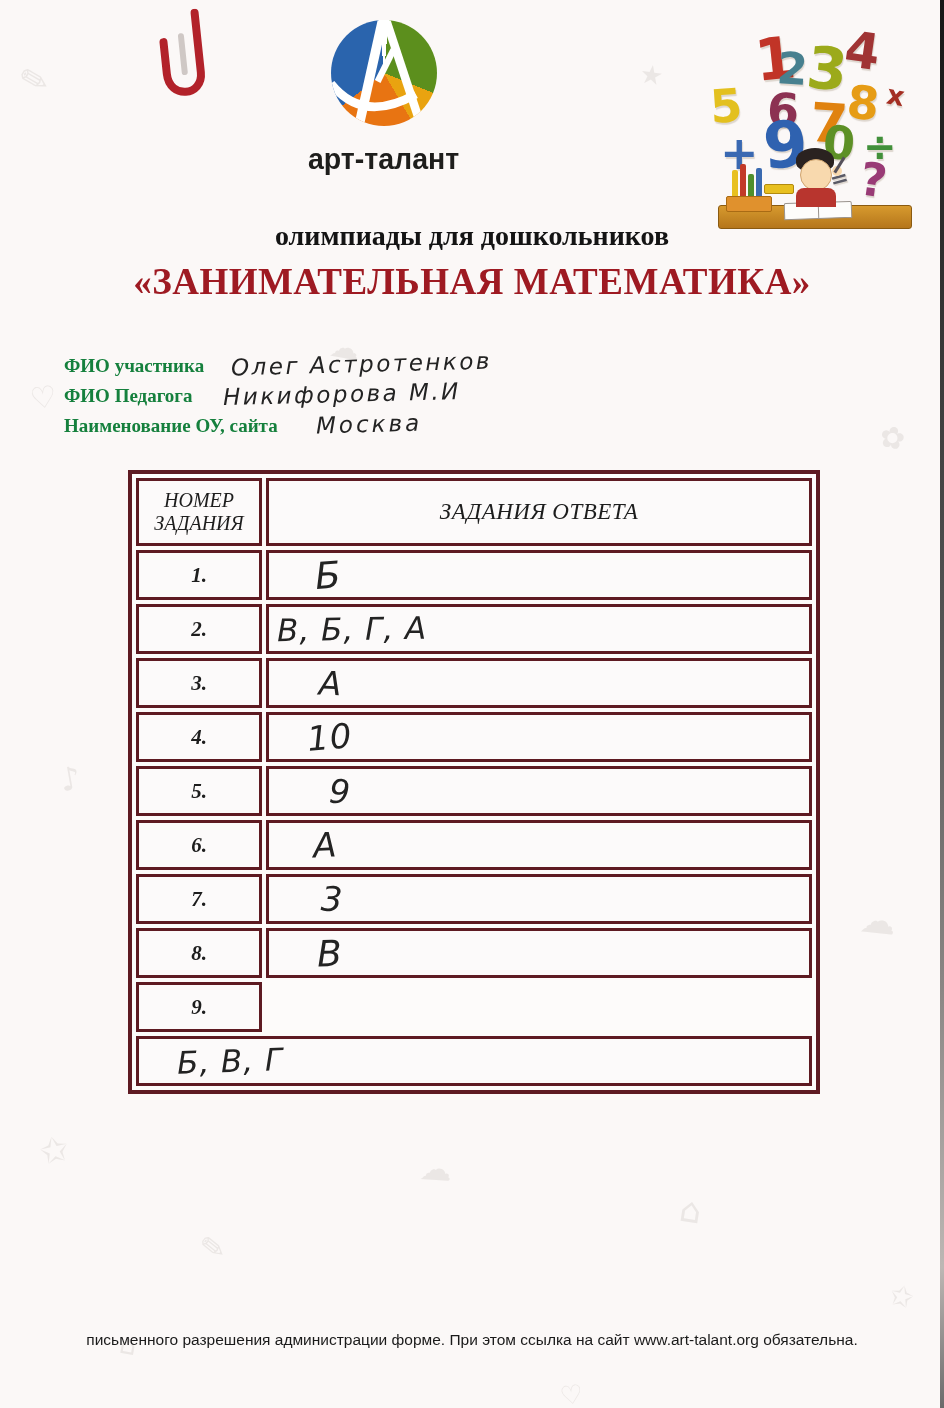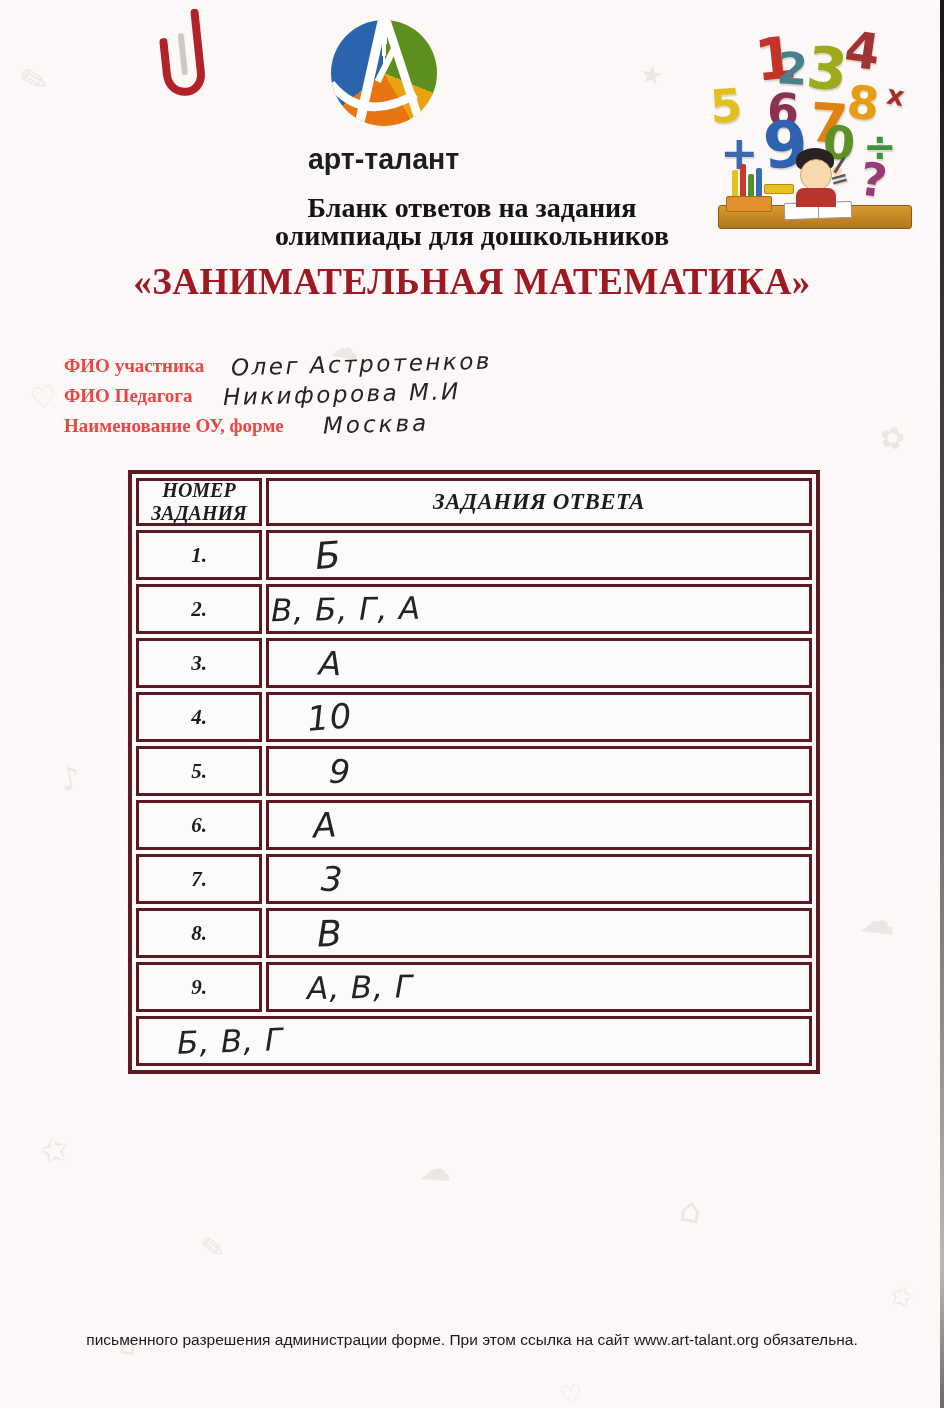--- a/index.html
+++ b/index.html
@@ -84,43 +84,43 @@
 
   
   .subtitle{position:absolute;left:0;width:944px;text-align:center;font-weight:700;font-size:28px;color:#141414;}
   .sub1{top:192px;} .sub2{top:220px;}
   .main-title{position:absolute;left:0;top:260px;width:944px;text-align:center;
     font-weight:700;font-size:37px;color:#9e1a22;letter-spacing:0.5px;}
 
   
   .form{position:absolute;left:64px;top:350px;font-size:19px;line-height:28px;}
   .frow{white-space:nowrap;}
-  .flabel{font-weight:700;color:#ef4444;}
+  .flabel{font-weight:700;color:#15803d;}
   .hw{font-family:"DejaVu Sans",sans-serif;font-style:italic;color:#232323;}
   .fval{font-size:23px;letter-spacing:2.5px;margin-left:22px;display:inline-block;transform:rotate(-1.5deg);}
   .fval2{margin-left:26px;}
   .fval3{margin-left:34px;letter-spacing:3px;}
 
   
   .answers-table{position:absolute;left:128px;top:470px;width:692px;box-sizing:border-box;
     border:4px solid #5e1a22;background:#fdfbfa;padding:4px;}
   .trow{display:flex;gap:4px;margin-bottom:4px;}
   .trow:last-child{margin-bottom:0;}
   .cell{border:3px solid #5e1a22;background:#fcfafa;box-sizing:border-box;}
   .c1{width:126px;display:flex;align-items:center;justify-content:center;text-align:center;}
   .c2{flex:1;display:flex;align-items:center;}
-  .th{height:48px;font-weight:700;font-style:italic;}
+  .th{height:68px;font-weight:400;font-style:italic;}
   .th1{font-size:20px;line-height:1.15;padding:0 6px;}
   .th2{justify-content:center;font-size:23px;letter-spacing:0.5px;}
   .dr .cell{height:50px;}
   .num{font-weight:700;font-style:italic;font-size:21px;}
   .ans{padding-left:38px;}
   .ans .hw{font-size:31px;letter-spacing:1px;}
   .r1 .ans{padding-left:46px;} .r1 .hw{font-size:37px;transform:rotate(-4deg);}
-  .r2 .ans{padding-left:2px;} .r2 .hw{transform:rotate(-1deg);}
+  .r2 .ans{padding-left:8px;} .r2 .hw{transform:rotate(-1deg);}
   .r3 .ans{padding-left:50px;} .r3 .hw{font-size:33px;transform:rotate(2deg);}
   .r4 .hw{font-size:34px;transform:rotate(-5deg);}
   .r5 .ans{padding-left:60px;} .r5 .hw{font-size:33px;transform:rotate(3deg);}
   .r6 .ans{padding-left:44px;} .r6 .hw{font-size:34px;transform:rotate(-3deg);}
   .r7 .ans{padding-left:52px;} .r7 .hw{font-size:34px;transform:rotate(2deg);}
   .r8 .ans{padding-left:48px;} .r8 .hw{font-size:36px;transform:rotate(-2deg);}
   .r9 .hw{transform:rotate(-1deg);}
   .r10 .hw{transform:rotate(-2deg);}
 
   
@@ -193,35 +193,34 @@
     <div class="pencil-base"></div>
     <div class="ruler"></div>
     <div class="book"></div>
     <div class="hair"></div>
     <div class="face"></div>
     <div class="arm"></div>
     <div class="pencil-hand"></div>
     <div class="shirt"></div>
   </div>
 
-  <div class="subtitle sub1">Бланк ответов на задания</div>
   <div class="subtitle sub2">олимпиады для дошкольников</div>
   <div class="main-title">«ЗАНИМАТЕЛЬНАЯ МАТЕМАТИКА»</div>
 
   <div class="form">
     <div class="frow">
       <span class="flabel">ФИО участника</span>
       <span class="hw fval">Олег Астротенков</span>
     </div>
     <div class="frow">
       <span class="flabel">ФИО Педагога</span>
       <span class="hw fval fval2">Никифорова М.И</span>
     </div>
     <div class="frow">
-      <span class="flabel">Наименование ОУ, форме</span>
+      <span class="flabel">Наименование ОУ, сайта</span>
       <span class="hw fval fval3">Москва</span>
     </div>
   </div>
 
   <div class="answers-table">
     <div class="trow">
       <div class="cell c1 th th1">НОМЕР ЗАДАНИЯ</div>
       <div class="cell c2 th th2">ЗАДАНИЯ ОТВЕТА</div>
     </div>
     <div class="trow dr r1">
@@ -267,23 +266,20 @@
         </div>
     </div>
     <div class="trow dr r8">
       <div class="cell c1 num">8.</div>
       <div class="cell c2 ans">
           <span class="hw">В</span>
         </div>
     </div>
     <div class="trow dr r9">
       <div class="cell c1 num">9.</div>
-      <div class="cell c2 ans">
-          <span class="hw">А, В, Г</span>
-        </div>
     </div>
     <div class="trow dr r10">
       <div class="cell c2 ans">
           <span class="hw">Б, В, Г</span>
         </div>
     </div>
   </div>
 
   <div class="disclaimer">
     <span>письменного разрешения администрации форме. При этом ссылка на сайт www.art-talant.org обязательна.</span>

